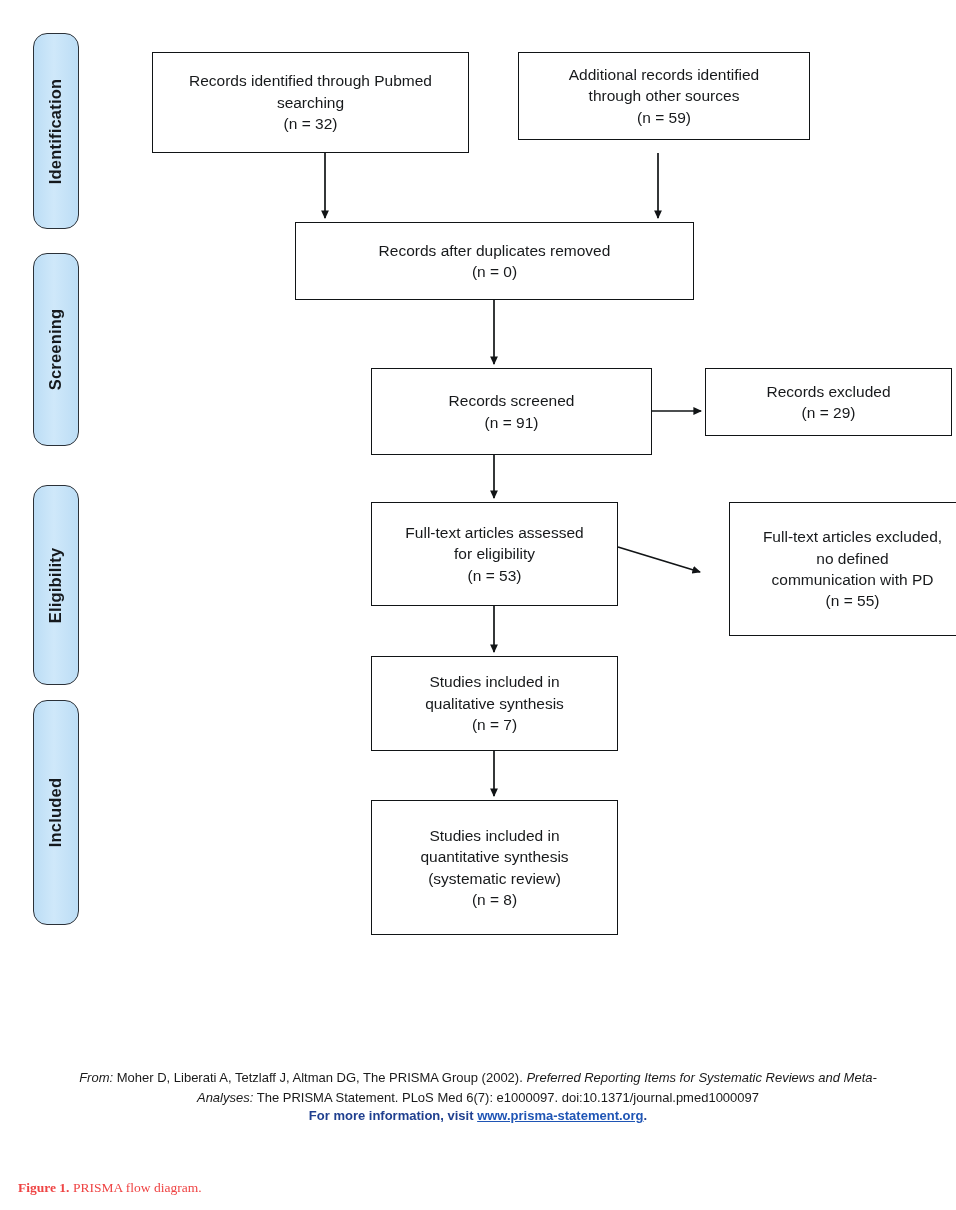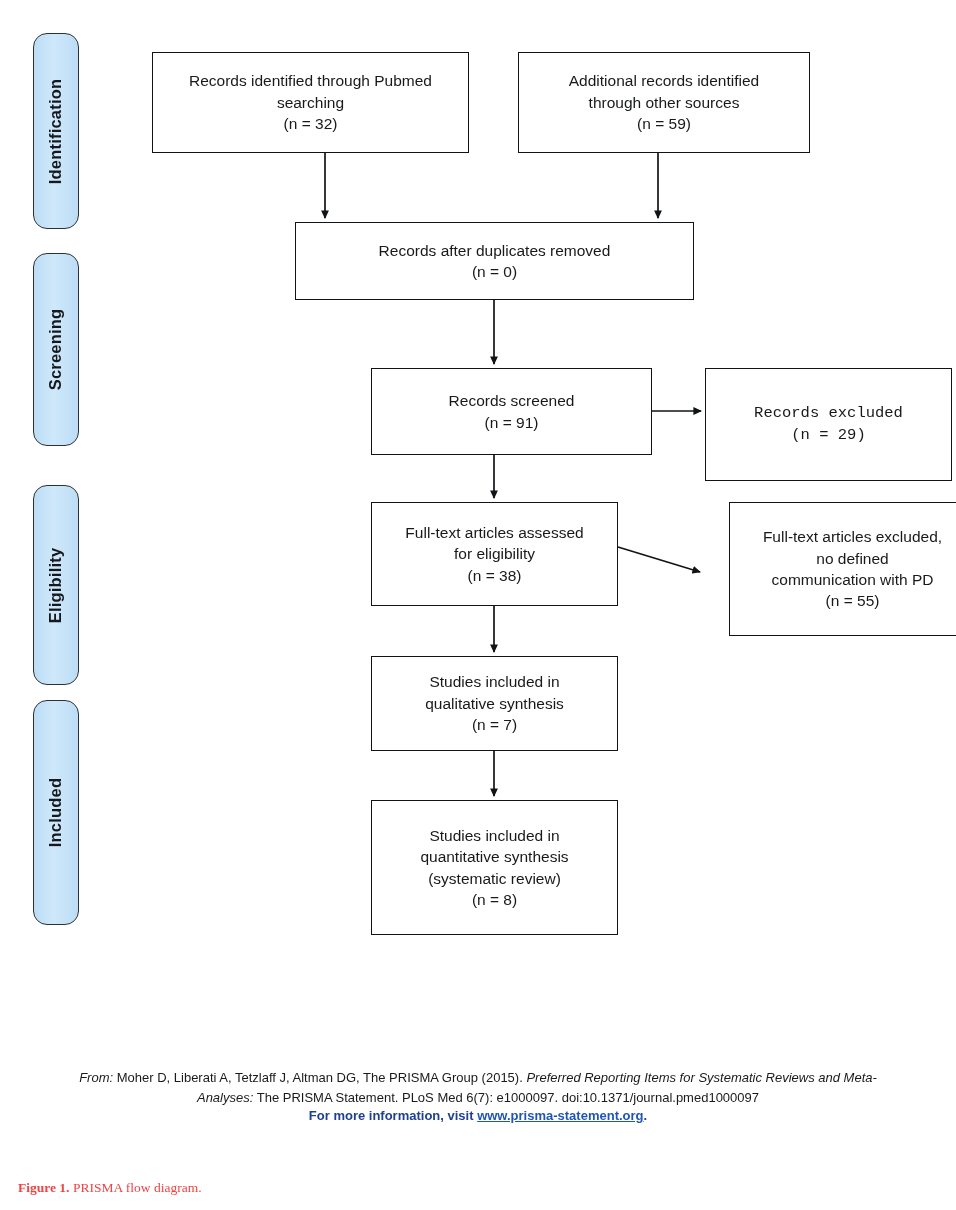--- a/index.html
+++ b/index.html
@@ -61,24 +61,24 @@
     padding: 4px 28px;
   }
   .flow-box .box-text {
     font-size: 15.5px;
     line-height: 1.38;
     color: #17191b;
     white-space: pre-line;
   }
 
   #box-identified-pubmed { left: 152px; top: 52px;  width: 317px; height: 101px; }
-  #box-additional-records{ left: 518px; top: 52px;  width: 292px; height: 101px; }
+  #box-additional-records{ left: 518px; top: 52px;  width: 292px; height: 88px; }
   #box-duplicates-removed{ left: 295px; top: 222px; width: 399px; height: 78px;  }
   #box-records-screened  { left: 371px; top: 368px; width: 281px; height: 87px;  }
-  #box-records-excluded  { left: 705px; top: 368px; width: 247px; height: 113px; font-family: Liberation Mono, monospace;  }
+  #box-records-excluded  { left: 705px; top: 368px; width: 247px; height: 68px;  }
   #box-fulltext-assessed { left: 371px; top: 502px; width: 247px; height: 104px; }
   #box-fulltext-excluded { left: 729px; top: 502px; width: 247px; height: 134px; }
   #box-qualitative       { left: 371px; top: 656px; width: 247px; height: 95px;  }
   #box-quantitative      { left: 371px; top: 800px; width: 247px; height: 135px; }
 
   
   #connectors {
     position: absolute;
     left: 0; top: 0;
     width: 956px;
@@ -182,21 +182,21 @@
   </div>
 
   <div class="flow-box" id="box-records-excluded">
     <span class="box-text">Records excluded
 (n = 29)</span>
   </div>
 
   <div class="flow-box" id="box-fulltext-assessed">
     <span class="box-text">Full-text articles assessed
 for eligibility
-(n = 38)</span>
+(n = 53)</span>
   </div>
 
   <div class="flow-box" id="box-fulltext-excluded">
     <span class="box-text">Full-text articles excluded,
 no defined
 communication with PD
 (n = 55)</span>
   </div>
 
   <div class="flow-box" id="box-qualitative">
@@ -210,21 +210,21 @@
 quantitative synthesis
 (systematic review)
 (n = 8)</span>
   </div>
 
 </div>
 
 <div id="footer">
   <div class="citation">
     <span class="ital">From:</span>
-    <span>Moher D, Liberati A, Tetzlaff J, Altman DG, The PRISMA Group (2015).</span>
+    <span>Moher D, Liberati A, Tetzlaff J, Altman DG, The PRISMA Group (2002).</span>
     <span class="ital">Preferred Reporting Items for Systematic Reviews and Meta-Analyses:</span>
     <span>The PRISMA Statement. PLoS Med 6(7): e1000097. doi:10.1371/journal.pmed1000097</span>
   </div>
   <div class="more-info">
     <span>For more information, visit </span><span class="url">www.prisma-statement.org</span><span>.</span>
   </div>
 </div>
 
 <div id="figure-caption">
   <span class="cap-label">Figure 1.</span><span> PRISMA flow diagram.</span>

